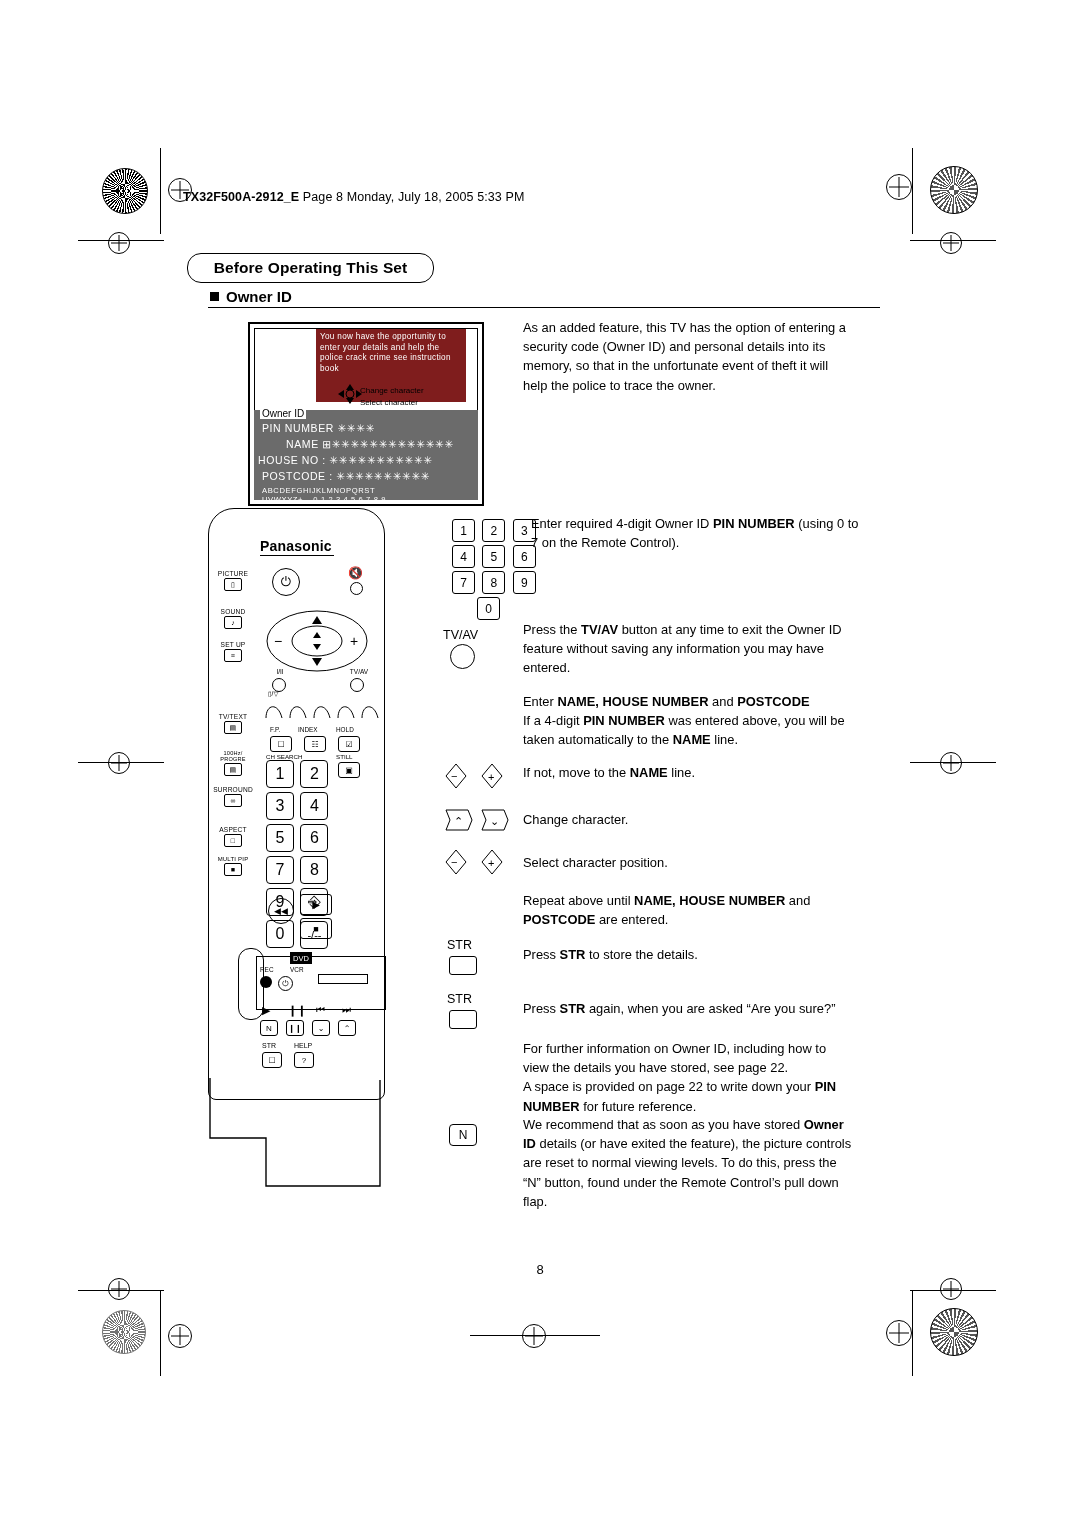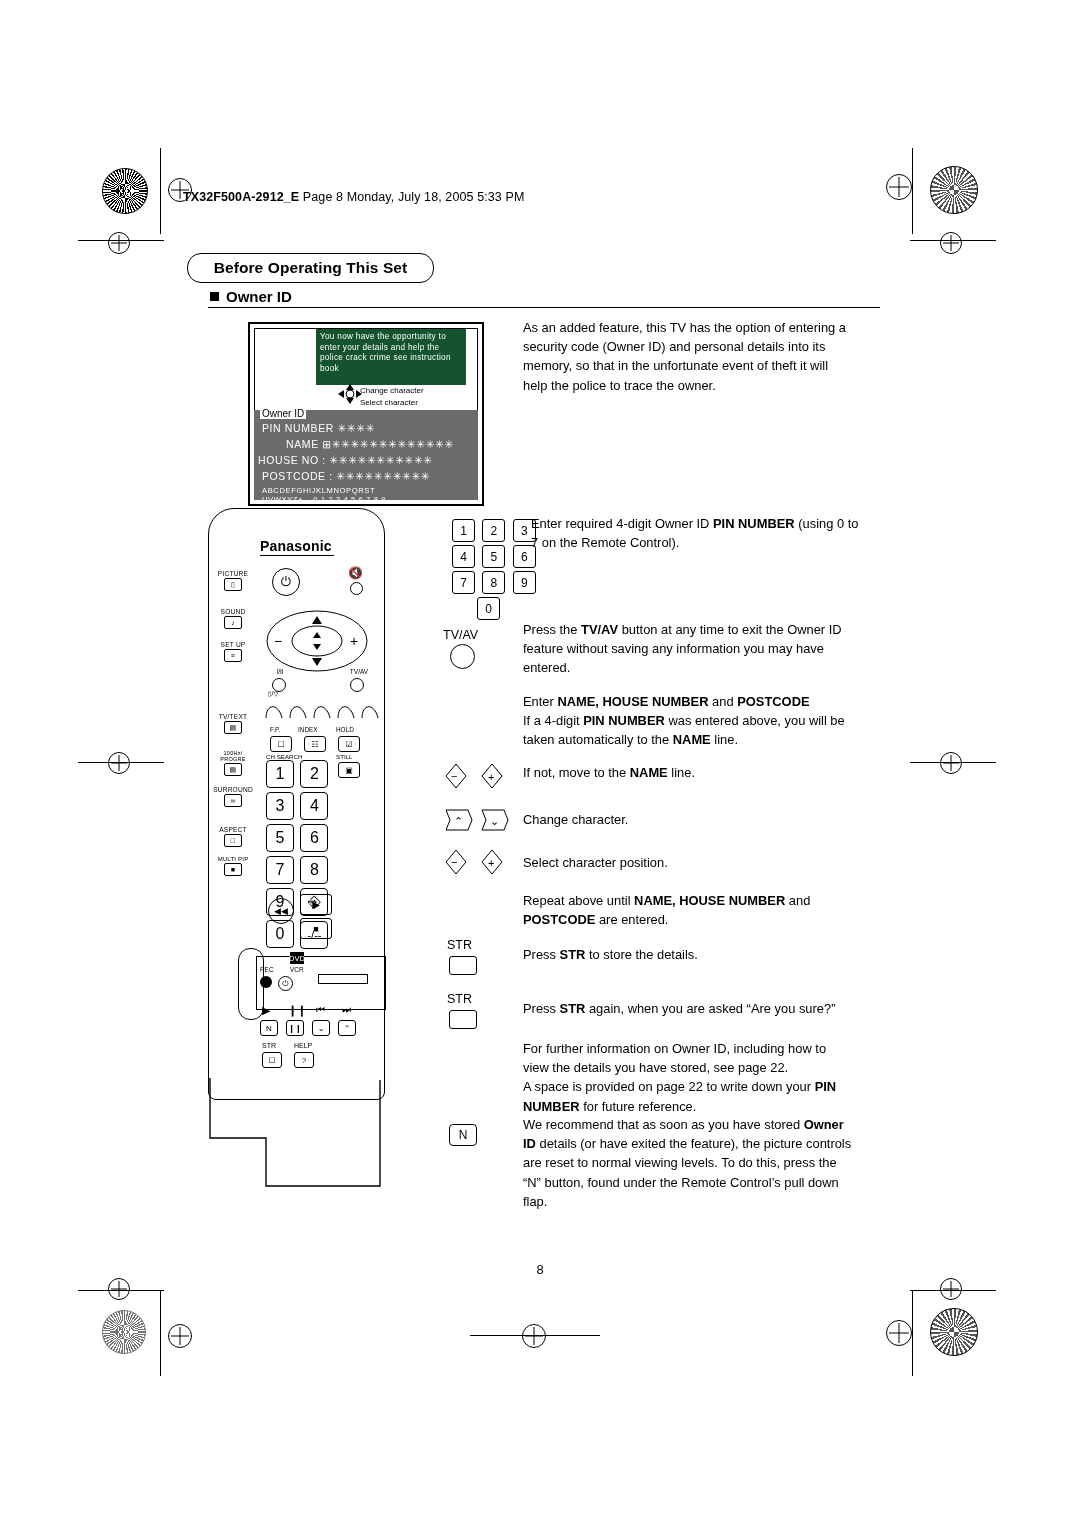--- a/index.html
+++ b/index.html
@@ -45,21 +45,21 @@
   .rtext{position:absolute;left:523px;width:358px;font-size:12.9px;line-height:19.2px;}
   .rtext b{font-weight:bold;}
 
   
   .osd{
     position:absolute;left:248px;top:322px;width:232px;height:180px;
     border:2px solid #000;background:#fff;
   }
   .osd-inner{position:absolute;left:4px;top:4px;right:4px;bottom:4px;border:1px solid #000;}
   .osd-top{
-    position:absolute;left:66px;top:5px;width:150px;height:56px;background:#14532d;
+    position:absolute;left:66px;top:5px;width:150px;height:73px;background:#7f1d1d;
     color:#fff;font-size:8.2px;line-height:10.6px;padding:3px 4px;box-sizing:border-box;
     letter-spacing:0.3px;
   }
   .osd-gray{position:absolute;left:4px;top:86px;right:4px;bottom:4px;background:#6b6b6b;}
   .osd-line{position:absolute;color:#fff;font-size:10.5px;letter-spacing:0.6px;}
   .osd-ownerid{position:absolute;left:10px;top:84px;font-size:10px;color:#000;background:#fff;padding:0 2px;}
   .osd-charset{position:absolute;left:8px;font-size:7.6px;color:#fff;letter-spacing:0.6px;}
 
   
   .remote{position:absolute;left:208px;top:508px;width:180px;height:600px;}
@@ -253,21 +253,21 @@
       <span class="key">⎆</span>
       <span class="key">0</span>
       <span class="key" style="font-size:11px;">-/--</span>
     </div>
 
     <div class="circle" style="position:absolute;left:60px;top:390px;width:24px;height:24px;font-size:9px;">◀◀</div>
     <div style="position:absolute;left:92px;top:386px;width:30px;height:19px;border:1px solid #000;border-radius:3px;display:flex;align-items:center;justify-content:center;font-size:10px;">▶</div>
     <div style="position:absolute;left:92px;top:410px;width:30px;height:19px;border:1px solid #000;border-radius:3px;display:flex;align-items:center;justify-content:center;font-size:9px;">■</div>
 
     <div style="position:absolute;left:48px;top:448px;width:128px;height:52px;border:1px solid #000;"></div>
-    <div style="position:absolute;left:82px;top:444px;width:14px;height:12px;background:#000;color:#fff;font-size:7.5px;display:flex;align-items:center;justify-content:center;">DVD</div>
+    <div style="position:absolute;left:82px;top:444px;width:22px;height:12px;background:#000;color:#fff;font-size:7.5px;display:flex;align-items:center;justify-content:center;">DVD</div>
     <div style="position:absolute;left:52px;top:458px;font-size:6.4px;">REC</div>
     <div style="position:absolute;left:82px;top:458px;font-size:6.4px;">VCR</div>
     <div style="position:absolute;left:52px;top:468px;width:12px;height:12px;border-radius:50%;background:#000;"></div>
     <div class="circle" style="position:absolute;left:70px;top:468px;width:13px;height:13px;font-size:8px;">⏻</div>
     <div style="position:absolute;left:110px;top:466px;width:48px;height:8px;border:1px solid #000;"></div>
 
     <div style="position:absolute;left:54px;top:496px;font-size:11px;">▶</div>
     <div style="position:absolute;left:80px;top:496px;font-size:11px;">❙❙</div>
     <div style="position:absolute;left:108px;top:496px;font-size:10px;">⏮</div>
     <div style="position:absolute;left:134px;top:496px;font-size:10px;">⏭</div>

